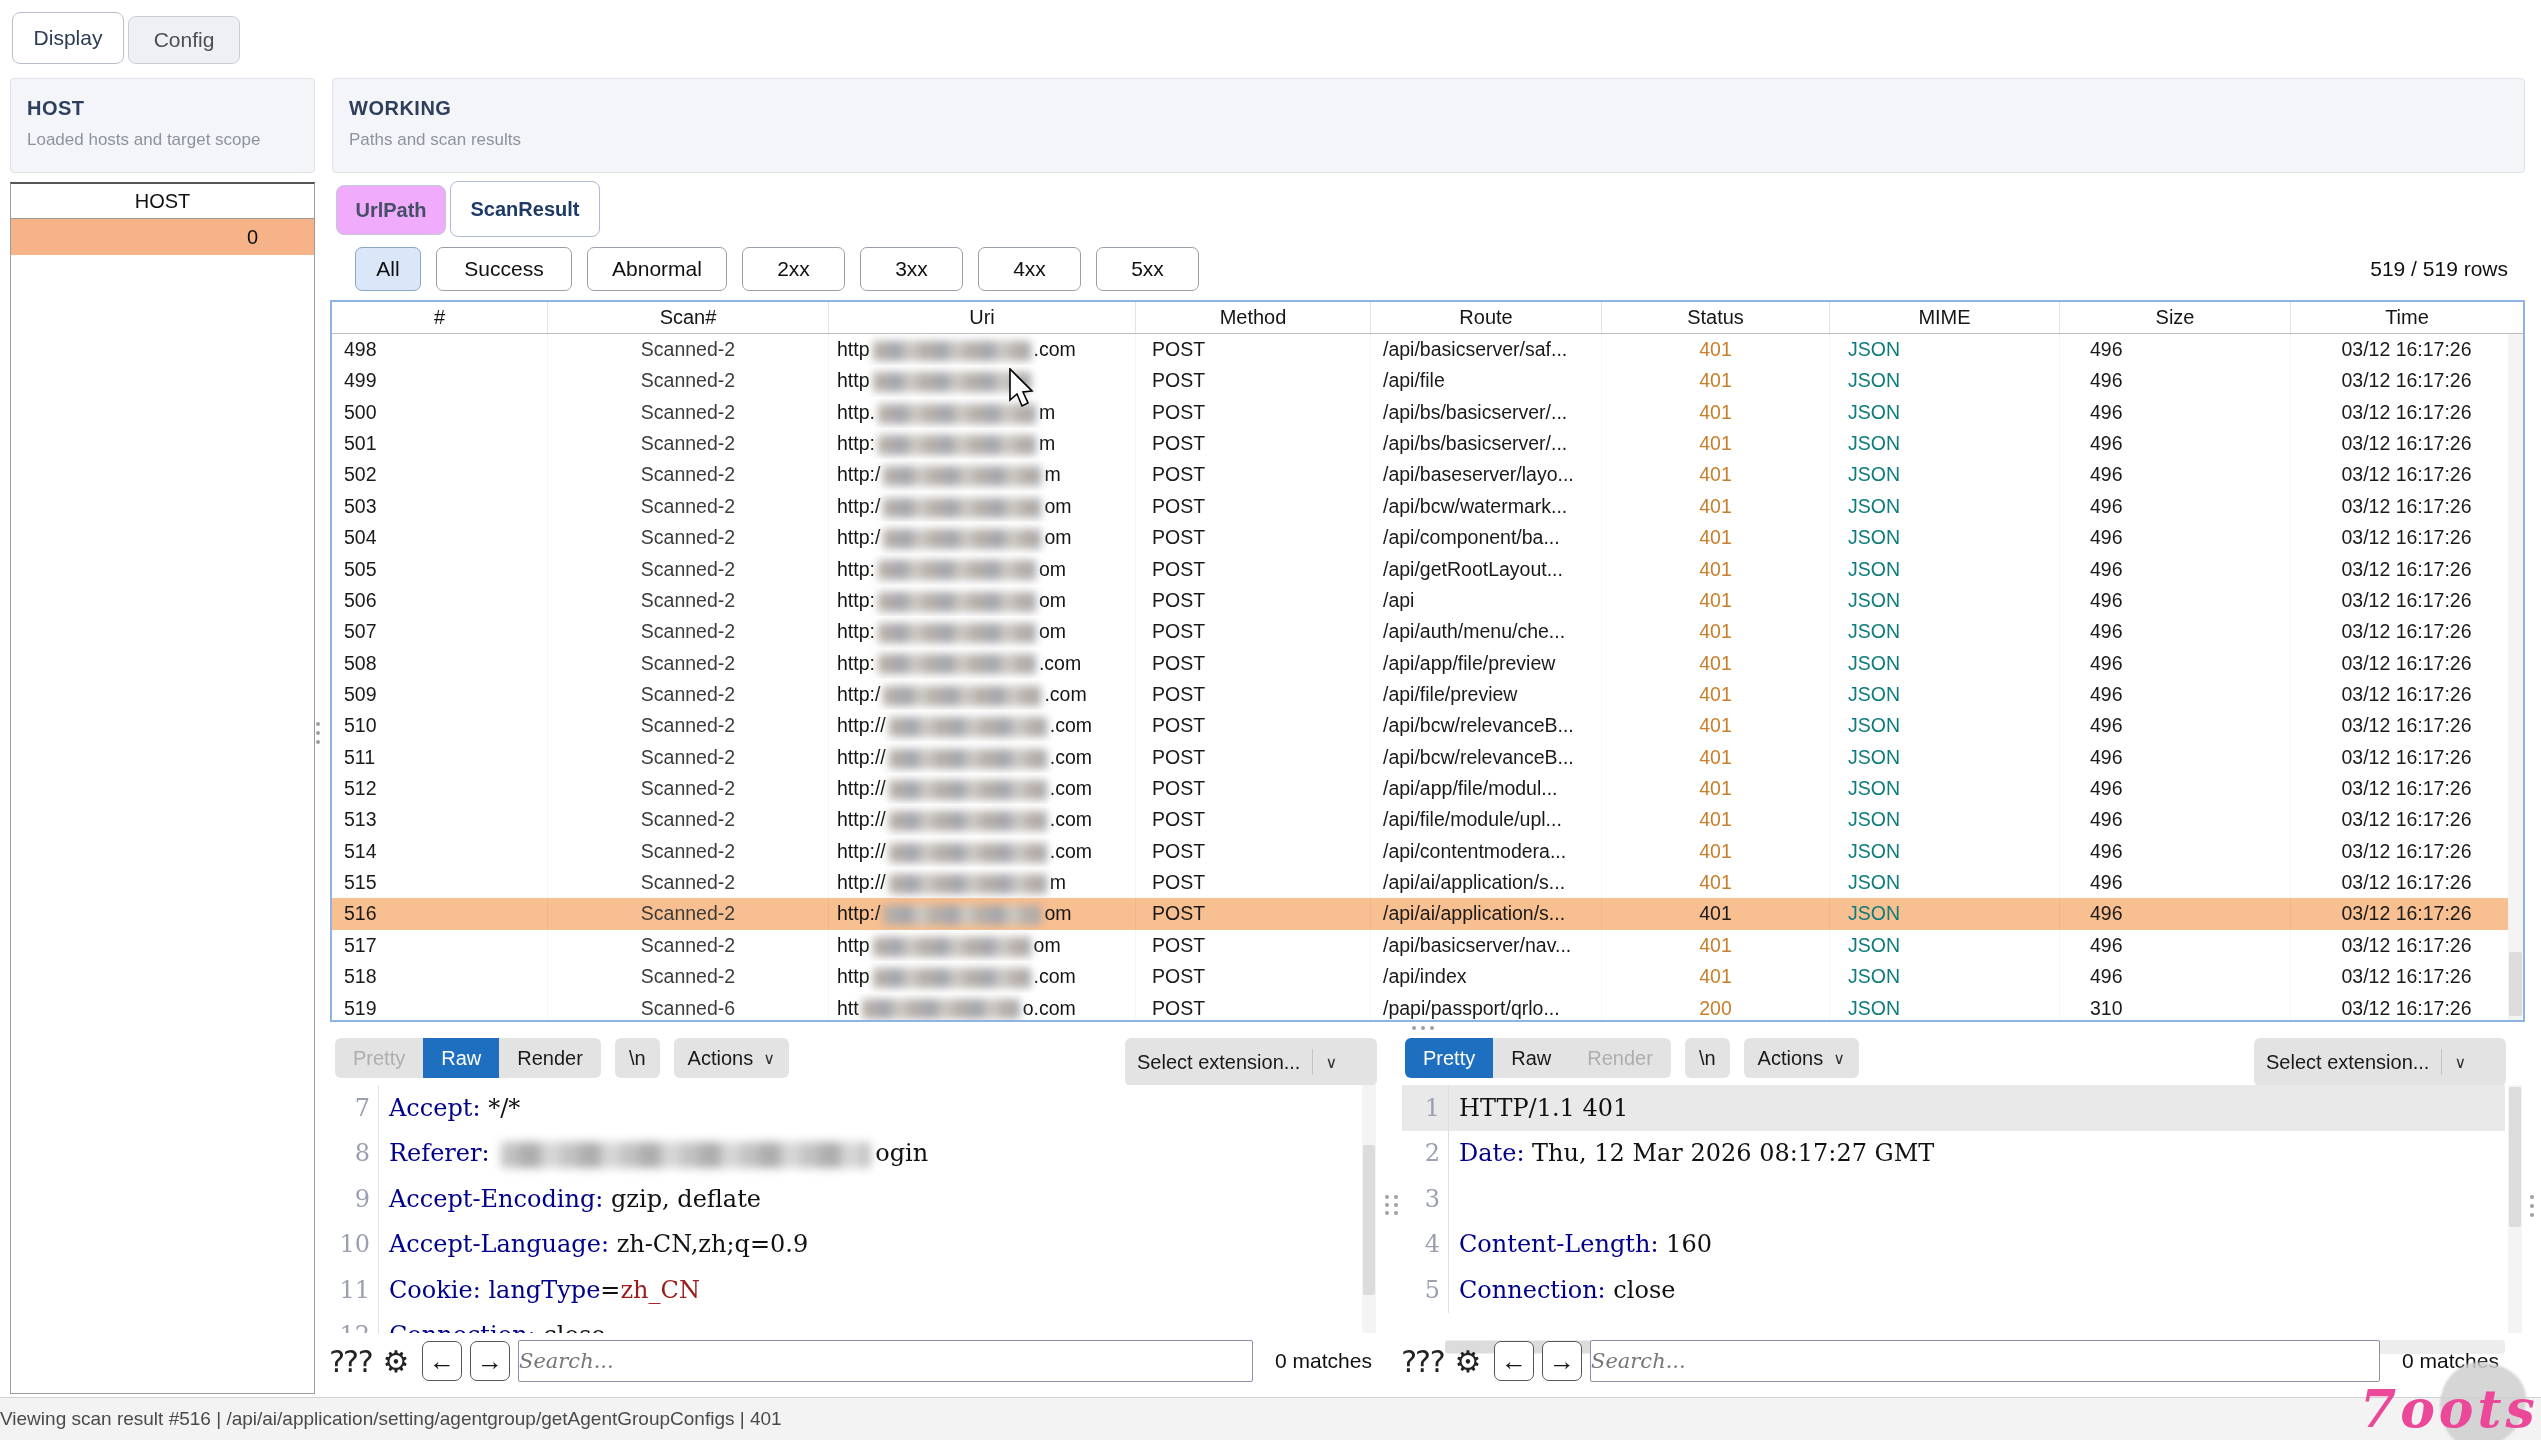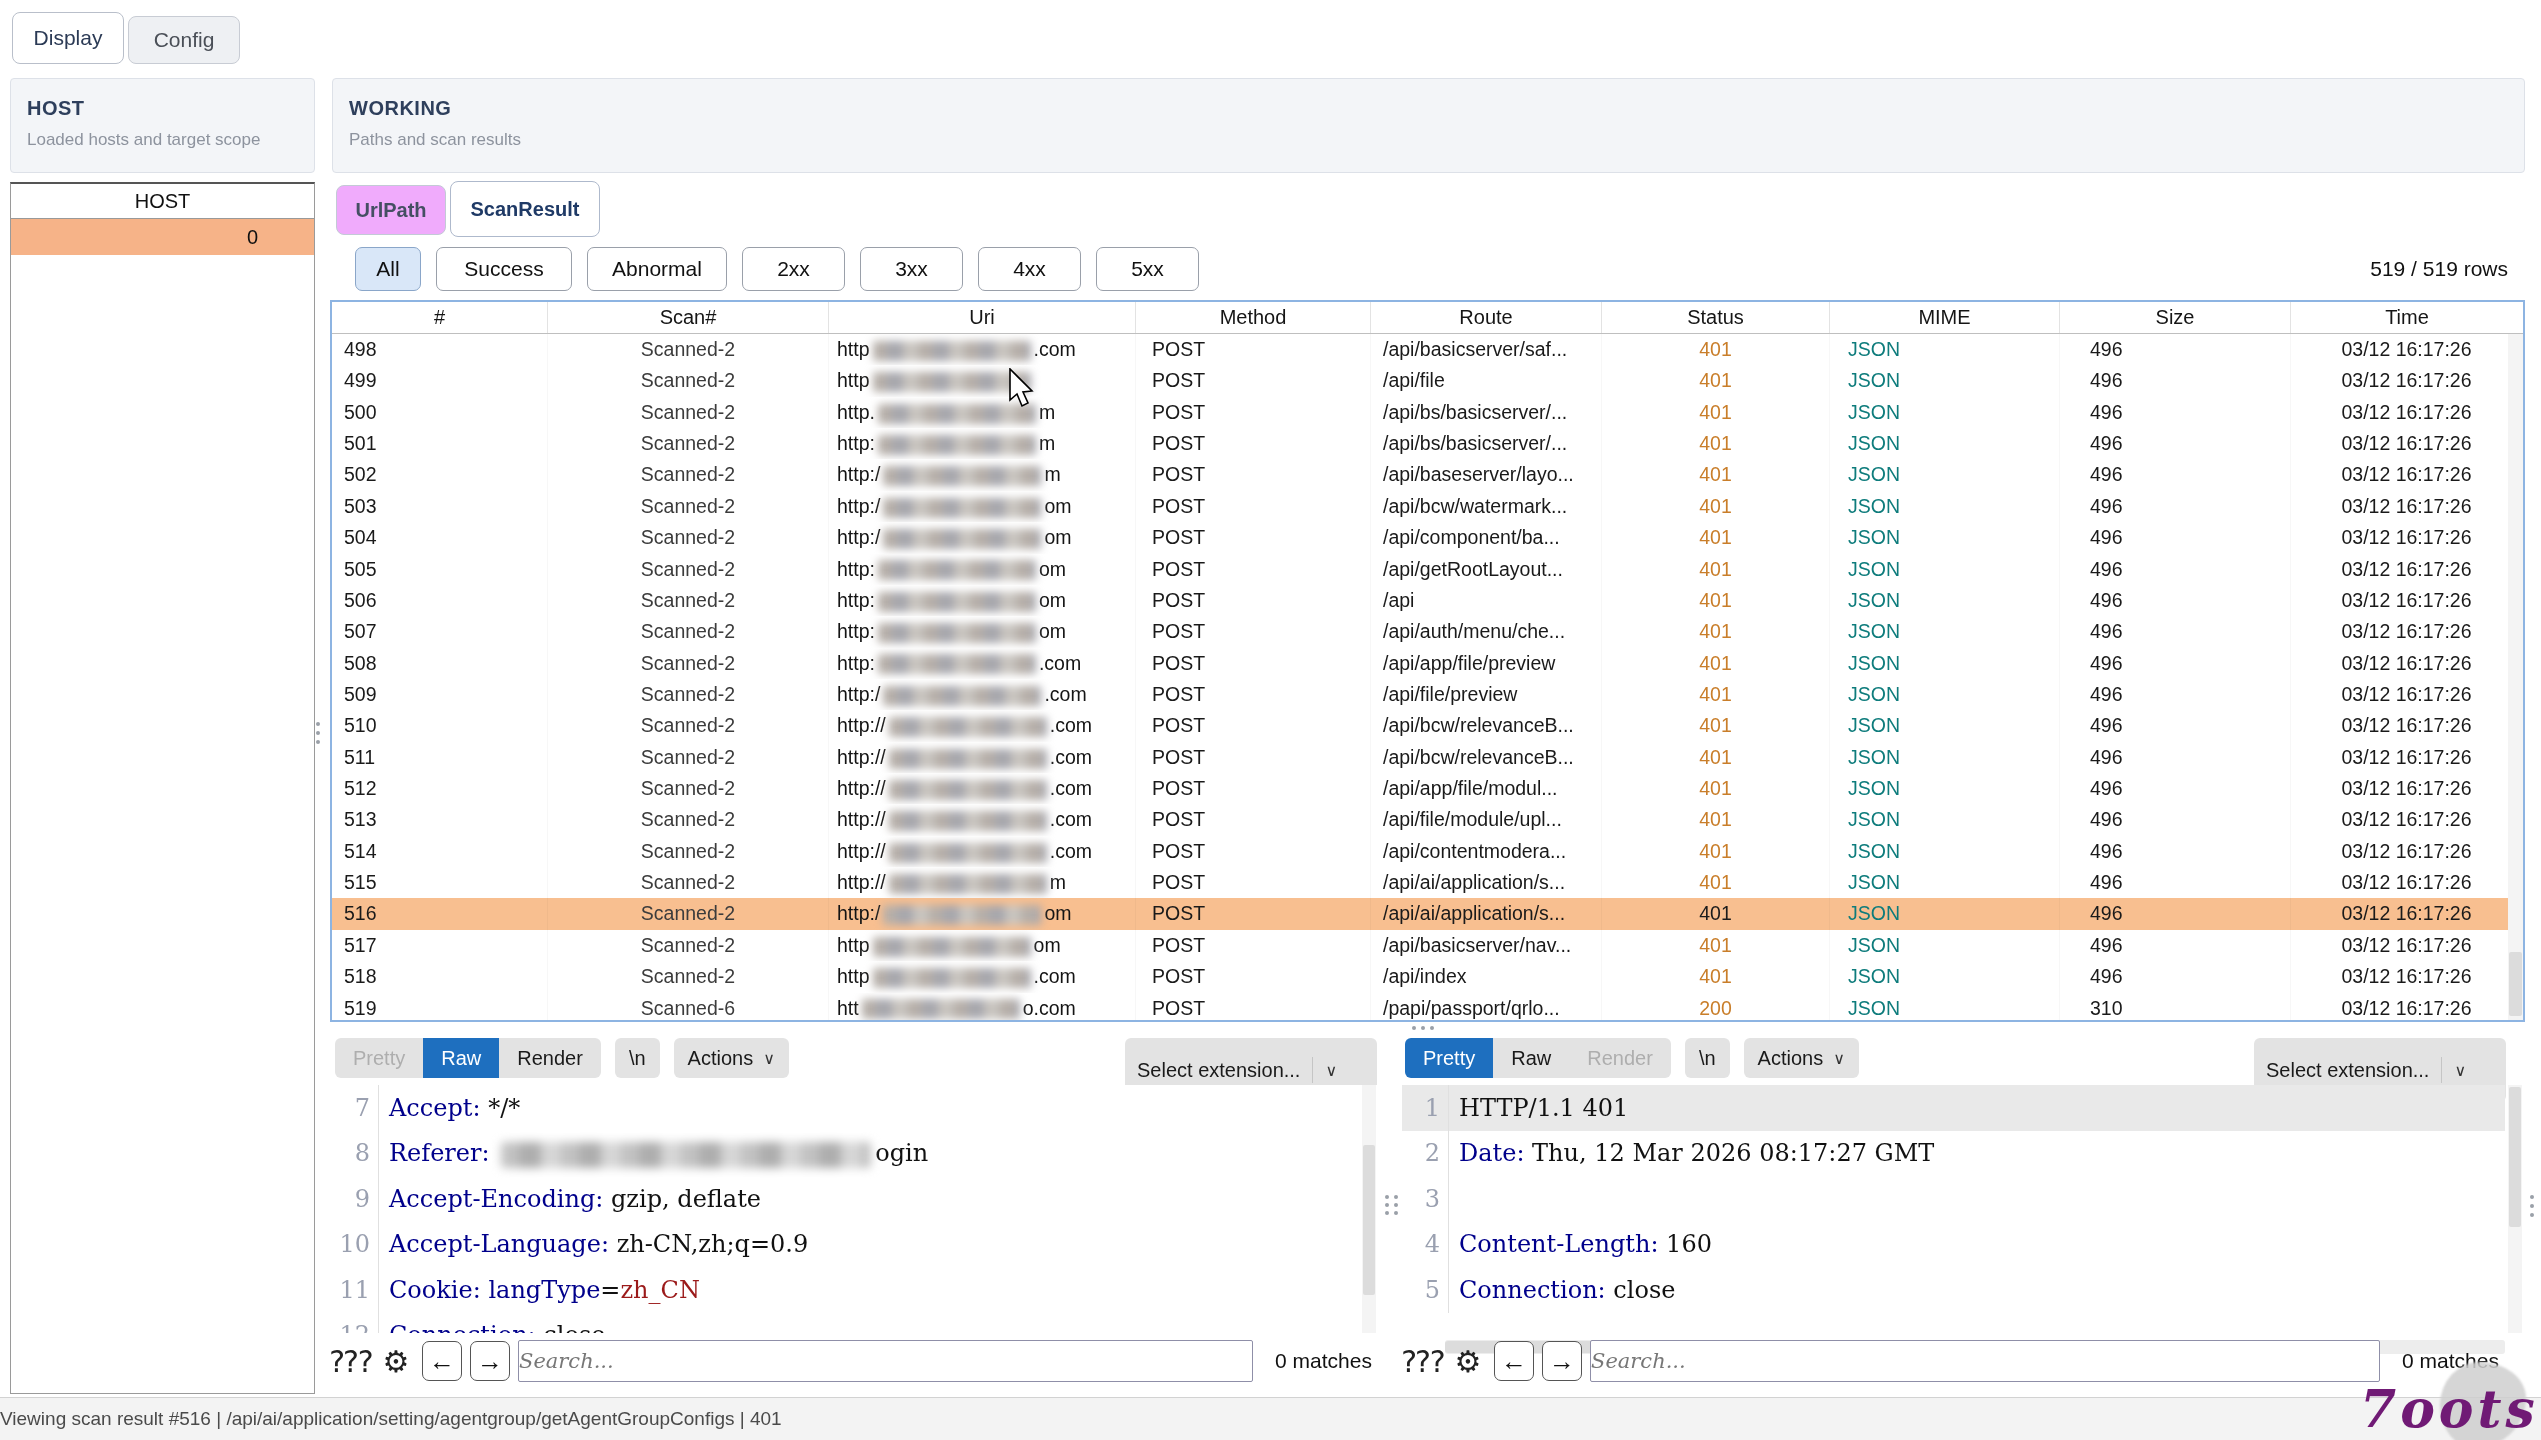--- a/index.html
+++ b/index.html
@@ -70,21 +70,21 @@
   
   .ed-toolbar{display:flex;align-items:center;}
   .seg-group{display:flex;border-radius:6px;overflow:hidden;}
   .seg{height:40px;padding:0 18px;display:flex;align-items:center;font-size:20px;background:#e3e3e3;color:#1a1a1a;}
   .seg.active{background:#1e6fbf;color:#fff;}
   .seg.disabled{color:#aeaeae;}
   .tb-btn{height:40px;margin-left:14px;padding:0 14px;border-radius:6px;background:#e3e3e3;
       font-size:20px;color:#1a1a1a;display:flex;align-items:center;gap:10px;}
   .chev{font-size:16px;color:#333;}
   .sel-ext{position:absolute;height:40px;border-radius:6px;background:#e3e3e3;display:flex;align-items:center;
-      font-size:20px;color:#1a1a1a;padding:12px 12px;gap:12px;}
+      font-size:20px;color:#1a1a1a;padding:4px 12px;gap:12px;}
   .sel-ext .div{width:1px;height:26px;background:#c5c5c5;}
 
   .ed-content{position:absolute;background:#fff;overflow:hidden;
       font-family:"DejaVu Serif",serif;font-size:24px;}
   .ed-line{display:flex;height:45.5px;align-items:center;}
   .ed-line.hl{background:#e9e9e9;}
   .ln{width:38px;text-align:right;color:#9aa0b0;flex:0 0 38px;padding-right:8px;}
   .lnsep{width:1px;height:100%;background:#e0e0e0;flex:0 0 1px;}
   .ltext{padding-left:10px;white-space:nowrap;}
   .s-key{color:#00008b;}
@@ -103,21 +103,21 @@
   .search-input{box-sizing:border-box;height:42px;border:1px solid #8f8fa8;background:#fff;border-radius:2px;
       font-family:"DejaVu Serif",serif;font-style:italic;font-size:21px;color:#555;padding:0 0;}
   .search-input::placeholder{color:#777;font-style:italic;}
   .matches{font-size:21px;color:#111;margin-left:14px;}
 
   
   .status-bar{box-sizing:border-box;background:#f3f3f3;border-top:1px solid #d2d2d2;
       display:flex;align-items:center;padding-left:0;font-size:19px;color:#4a4a4a;}
 
   
-  .wm{font-family:"DejaVu Serif",serif;font-style:italic;font-weight:bold;font-size:52px;color:#701a75;
+  .wm{font-family:"DejaVu Serif",serif;font-style:italic;font-weight:bold;font-size:52px;color:#ec4899;
       letter-spacing:4px;z-index:5;}
   .wm-splat{width:86px;height:86px;background:#cfcfcf;border-radius:46% 54% 60% 40%/50% 42% 58% 50%;
       filter:blur(1px);opacity:.85;}
 
   
   .cursor{z-index:9;}
 </style>
 </head>
 <body>
 

